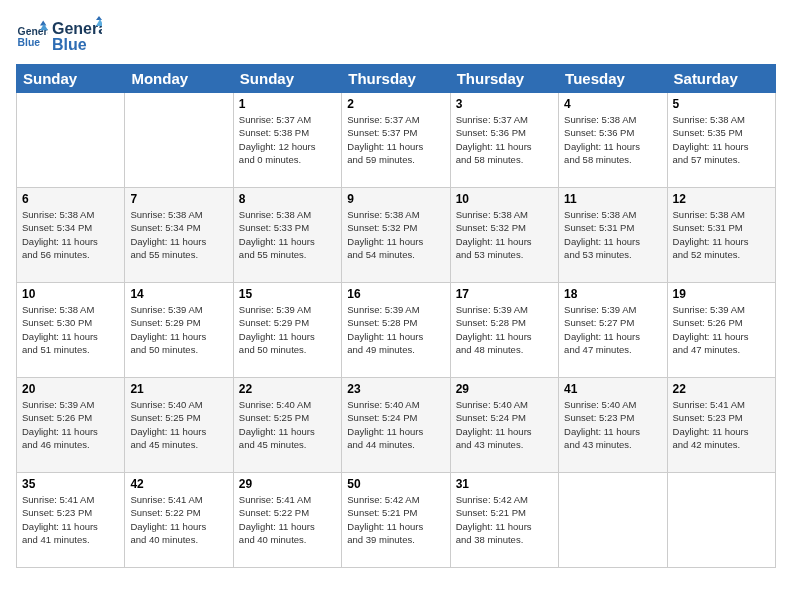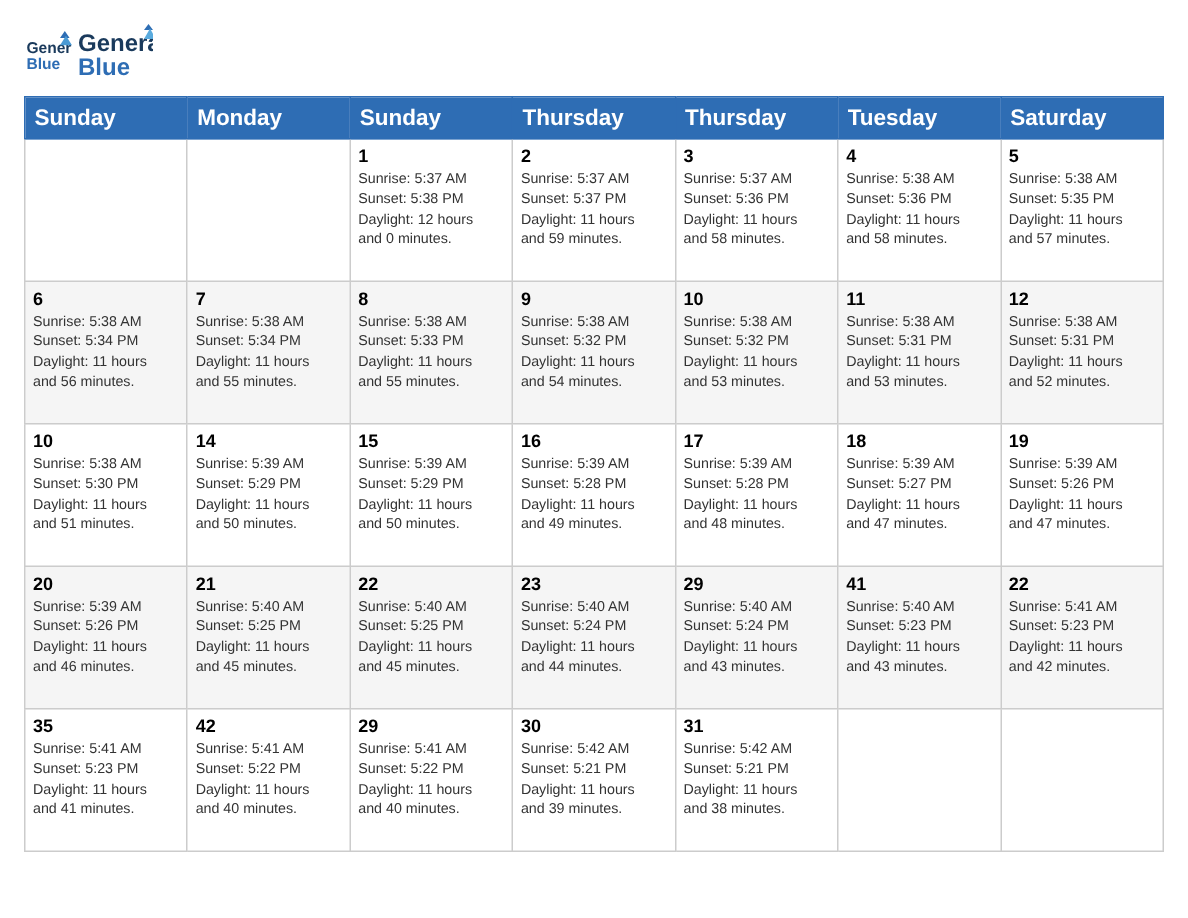--- a/index.html
+++ b/index.html
@@ -327,21 +327,21 @@
 and 40 minutes.</div>
         </td>
         <td>
           <span class="day-num">29</span>
           <div class="day-info" style="white-space: pre-line;">Sunrise: 5:41 AM
 Sunset: 5:22 PM
 Daylight: 11 hours
 and 40 minutes.</div>
         </td>
         <td>
-          <span class="day-num">30</span>
+          <span class="day-num">50</span>
           <div class="day-info" style="white-space: pre-line;">Sunrise: 5:42 AM
 Sunset: 5:21 PM
 Daylight: 11 hours
 and 39 minutes.</div>
         </td>
         <td>
           <span class="day-num">31</span>
           <div class="day-info" style="white-space: pre-line;">Sunrise: 5:42 AM
 Sunset: 5:21 PM
 Daylight: 11 hours

